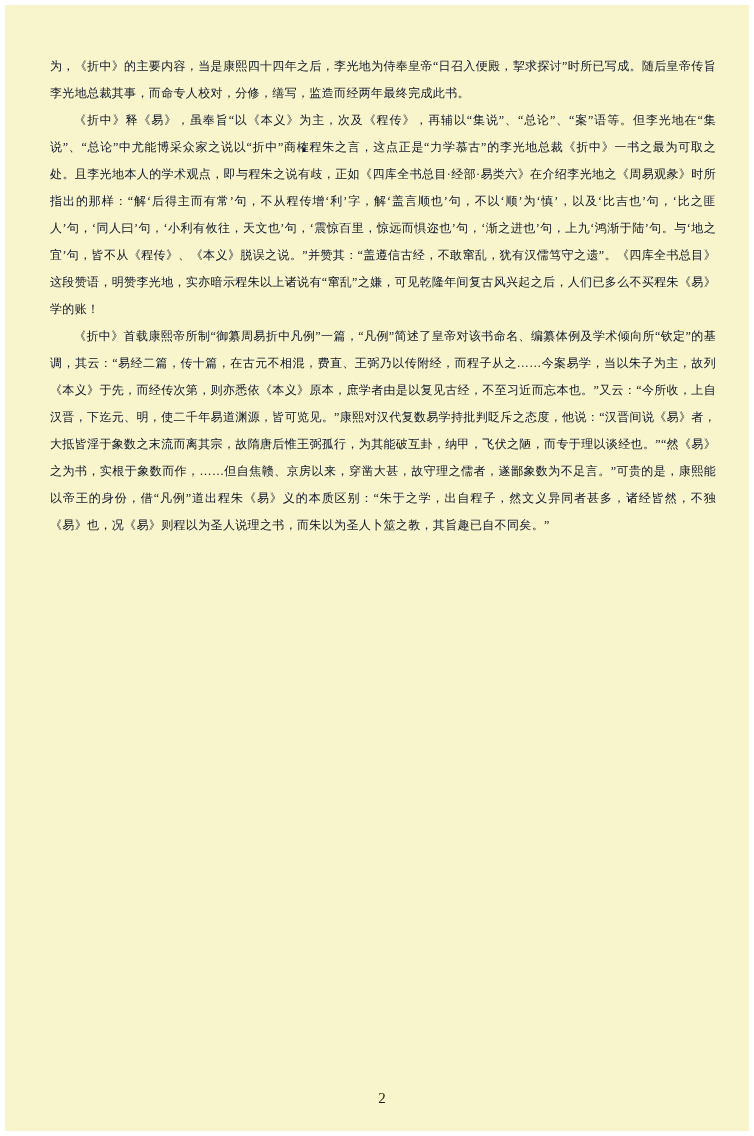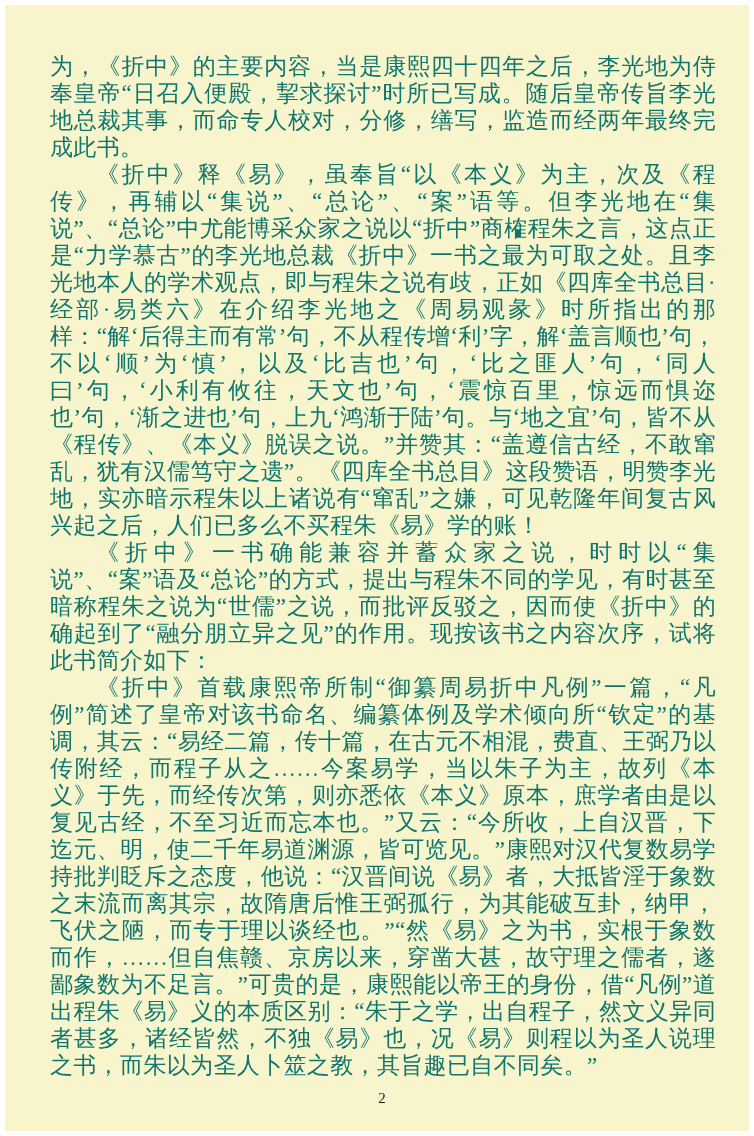--- a/index.html
+++ b/index.html
@@ -16,23 +16,23 @@
     top: 5px;
     width: 744px;
     height: 1126px;
     background: #f8f4cb;
   }
   .text-block {
     position: absolute;
     left: 45px;
     top: 48px;
     width: 666px;
-    color: #0f766e;
+    color: #0f172a;
     font-family: "Liberation Serif", "DejaVu Serif", serif;
-    font-size: 23px;
+    font-size: 12px;
     line-height: 27px;
     letter-spacing: 0.35px;
   }
   .para {
     margin: 0;
     text-align: justify;
     text-indent: 2em;
   }
   .para.continued {
     text-indent: 0;
@@ -48,17 +48,16 @@
     font-size: 15px;
   }
 </style>
 </head>
 <body>
 
 <div class="paper">
   <div class="text-block">
     <p class="para continued">为，《折中》的主要内容，当是康熙四十四年之后，李光地为侍奉皇帝“日召入便殿，挈求探讨”时所已写成。随后皇帝传旨李光地总裁其事，而命专人校对，分修，缮写，监造而经两年最终完成此书。</p>
     <p class="para">《折中》释《易》，虽奉旨“以《本义》为主，次及《程传》，再辅以“集说”、“总论”、“案”语等。但李光地在“集说”、“总论”中尤能博采众家之说以“折中”商榷程朱之言，这点正是“力学慕古”的李光地总裁《折中》一书之最为可取之处。且李光地本人的学术观点，即与程朱之说有歧，正如《四库全书总目·经部·易类六》在介绍李光地之《周易观彖》时所指出的那样：“解‘后得主而有常’句，不从程传增‘利’字，解‘盖言顺也’句，不以‘顺’为‘慎’，以及‘比吉也’句，‘比之匪人’句，‘同人曰’句，‘小利有攸往，天文也’句，‘震惊百里，惊远而惧迩也’句，‘渐之进也’句，上九‘鸿渐于陆’句。与‘地之宜’句，皆不从《程传》、《本义》脱误之说。”并赞其：“盖遵信古经，不敢窜乱，犹有汉儒笃守之遗”。《四库全书总目》这段赞语，明赞李光地，实亦暗示程朱以上诸说有“窜乱”之嫌，可见乾隆年间复古风兴起之后，人们已多么不买程朱《易》学的账！</p>
-    <p class="para">《折中》一书确能兼容并蓄众家之说，时时以“集说”、“案”语及“总论”的方式，提出与程朱不同的学见，有时甚至暗称程朱之说为“世儒”之说，而批评反驳之，因而使《折中》的确起到了“融分朋立异之见”的作用。现按该书之内容次序，试将此书简介如下：</p>
     <p class="para">《折中》首载康熙帝所制“御纂周易折中凡例”一篇，“凡例”简述了皇帝对该书命名、编纂体例及学术倾向所“钦定”的基调，其云：“易经二篇，传十篇，在古元不相混，费直、王弼乃以传附经，而程子从之……今案易学，当以朱子为主，故列《本义》于先，而经传次第，则亦悉依《本义》原本，庶学者由是以复见古经，不至习近而忘本也。”又云：“今所收，上自汉晋，下迄元、明，使二千年易道渊源，皆可览见。”康熙对汉代复数易学持批判眨斥之态度，他说：“汉晋间说《易》者，大抵皆淫于象数之末流而离其宗，故隋唐后惟王弼孤行，为其能破互卦，纳甲，飞伏之陋，而专于理以谈经也。”“然《易》之为书，实根于象数而作，……但自焦赣、京房以来，穿凿大甚，故守理之儒者，遂鄙象数为不足言。”可贵的是，康熙能以帝王的身份，借“凡例”道出程朱《易》义的本质区别：“朱于之学，出自程子，然文义异同者甚多，诸经皆然，不独《易》也，况《易》则程以为圣人说理之书，而朱以为圣人卜筮之教，其旨趣已自不同矣。”</p>
   </div>
   <div class="page-number">2</div>
 </div>
 
 </body></html>

